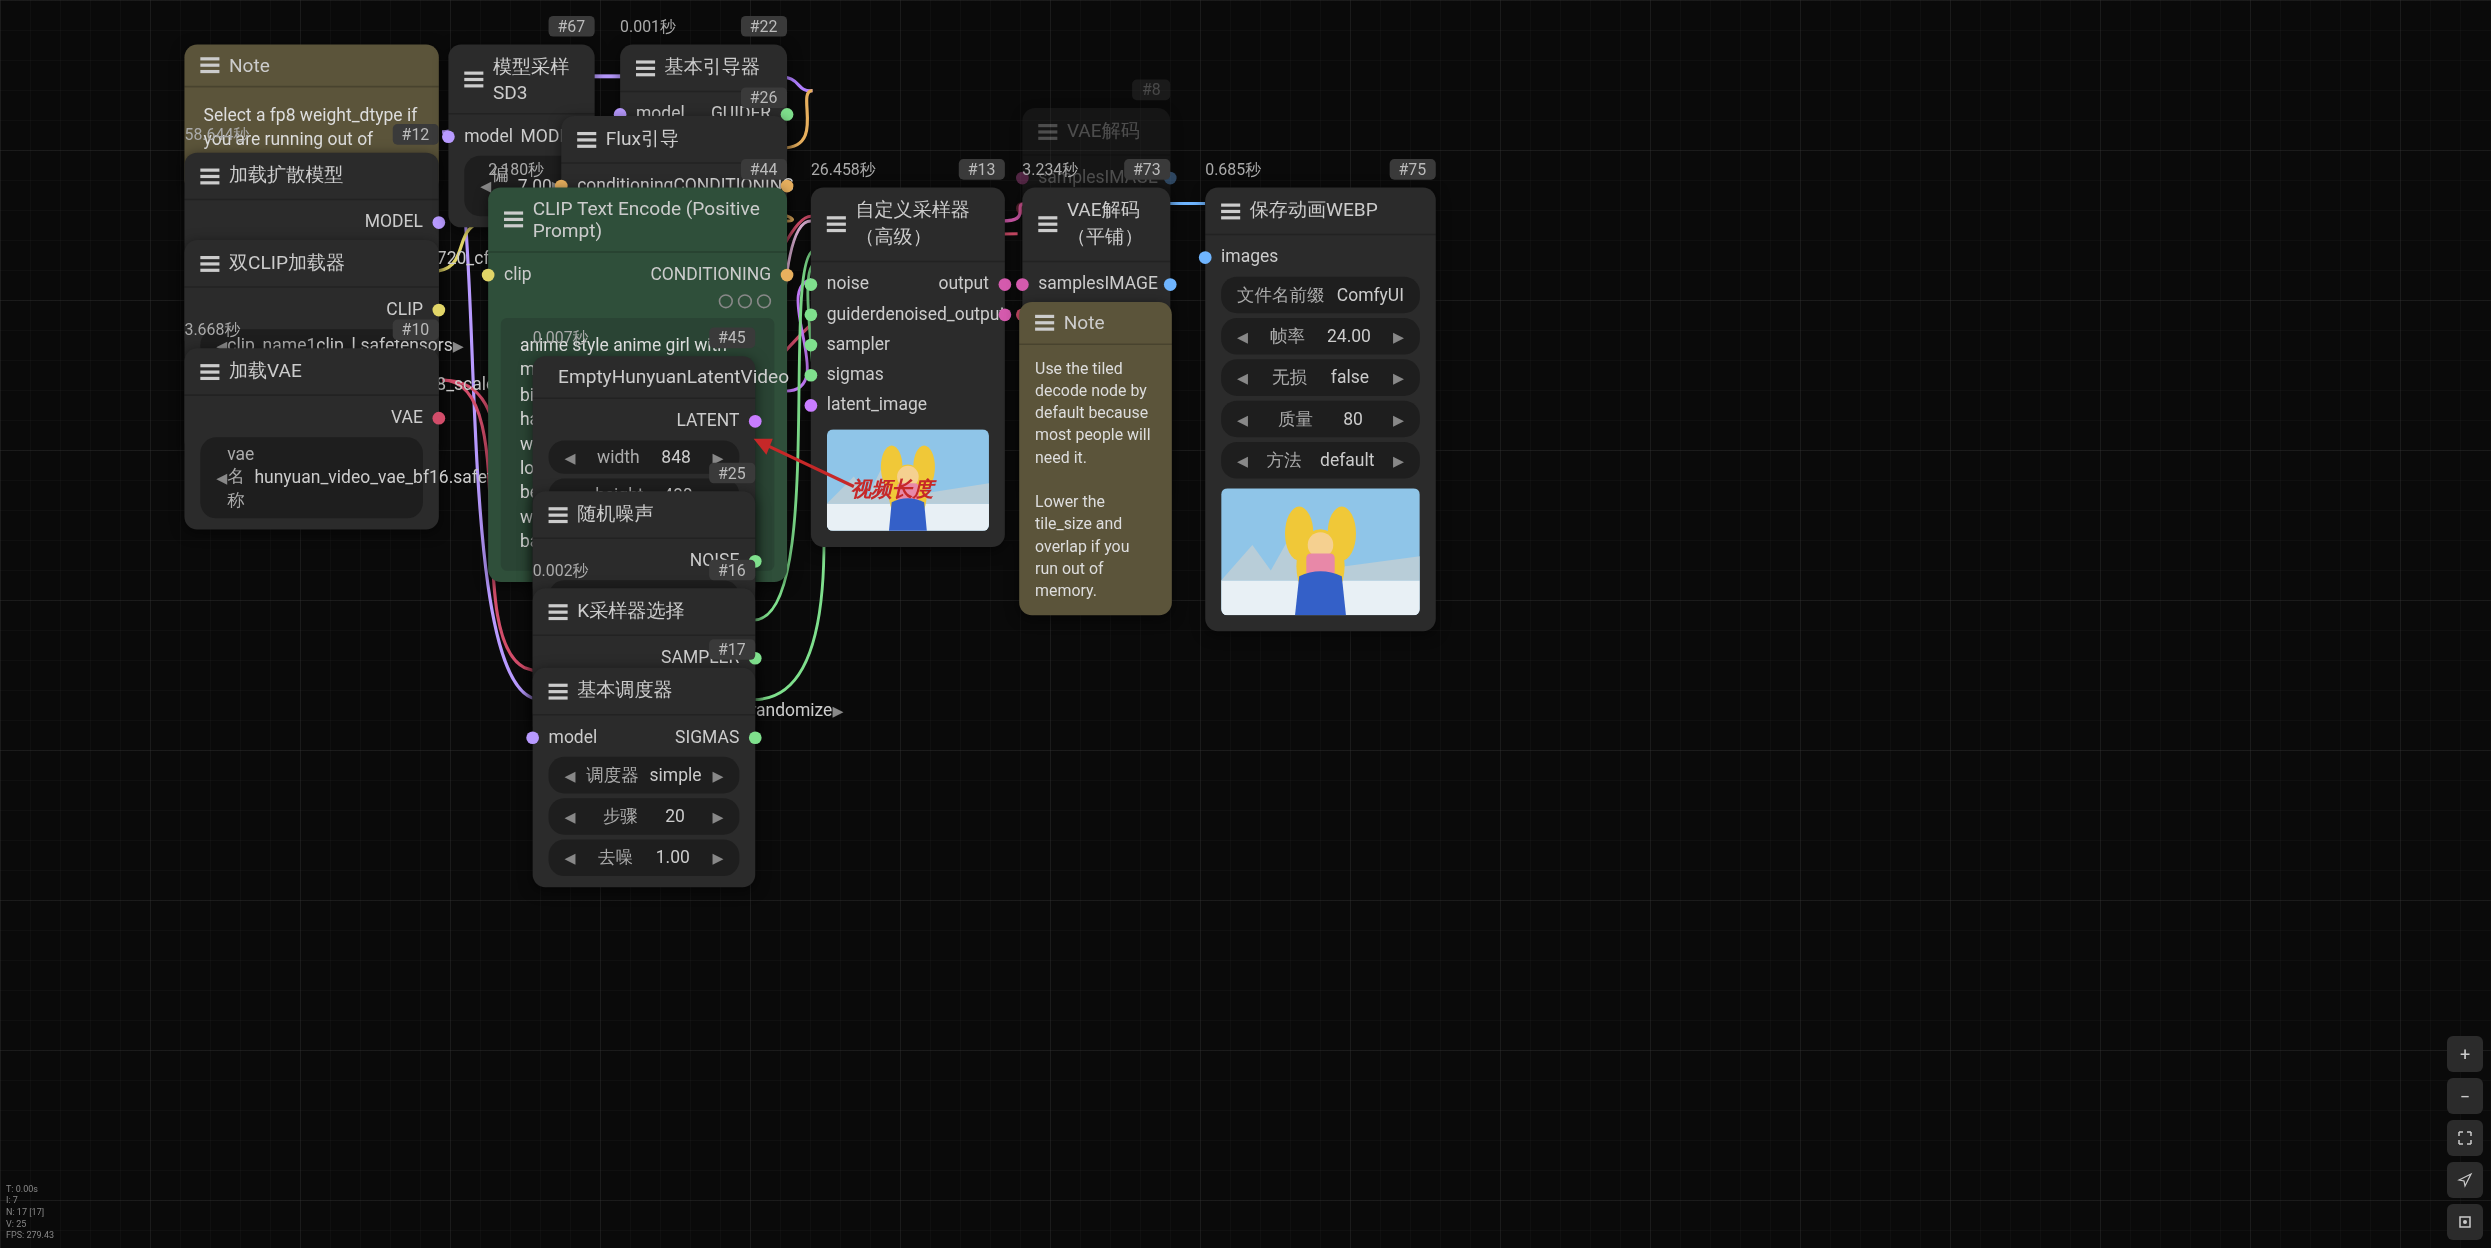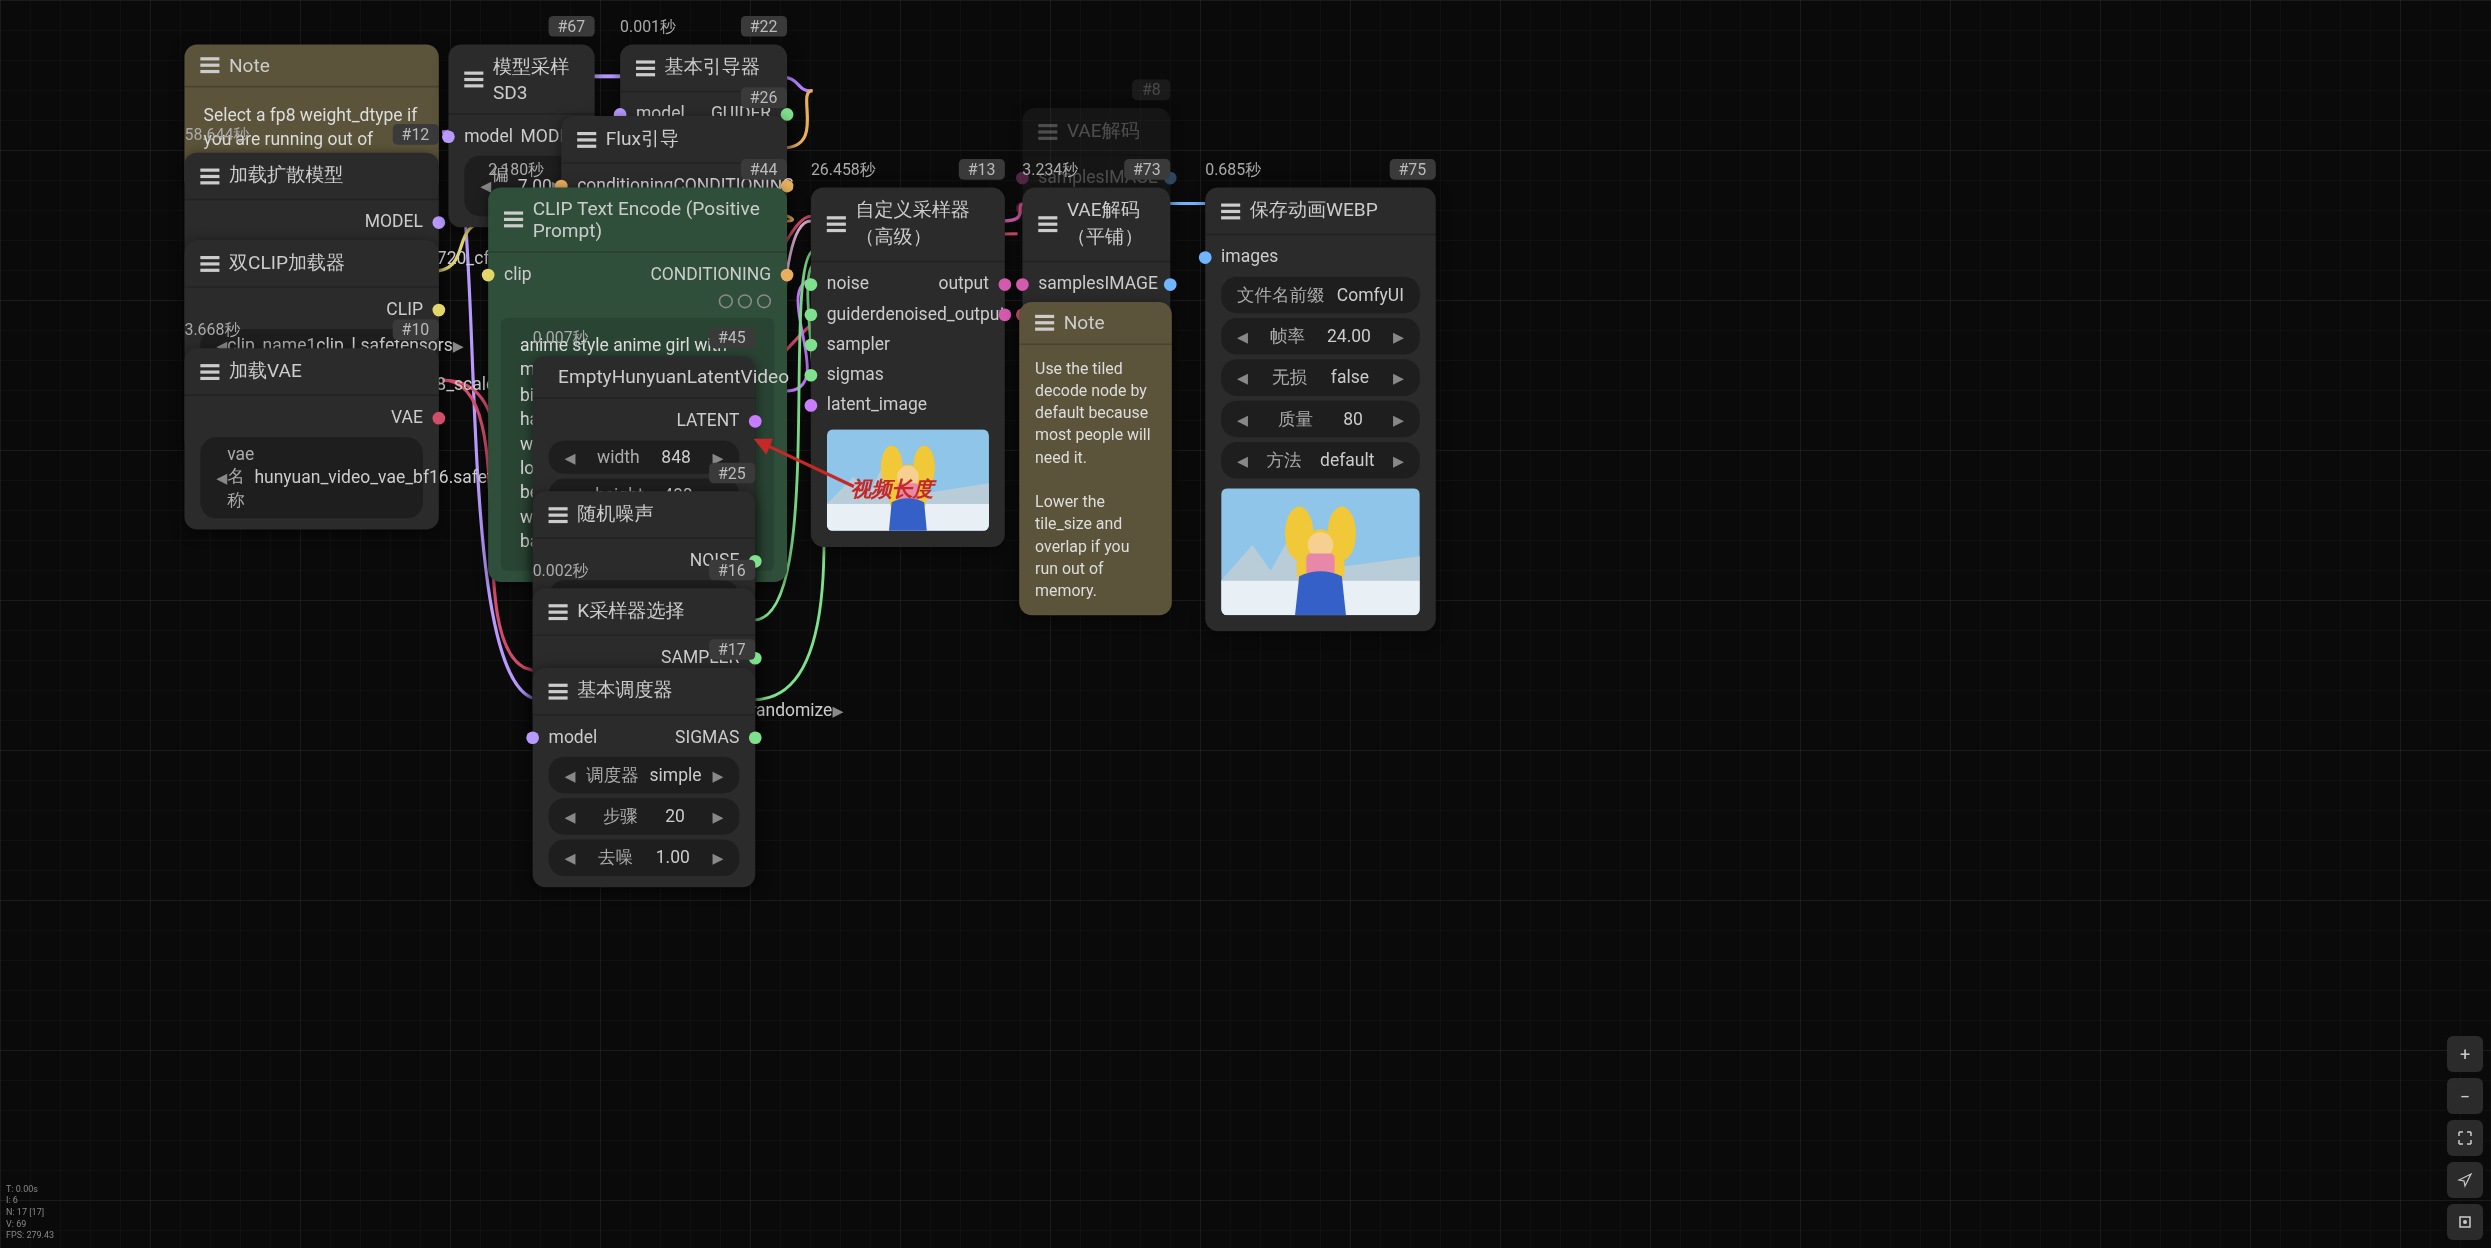--- a/index.html
+++ b/index.html
@@ -606,23 +606,23 @@
 <svg class="arrow-red" style="left:472px;top:273px;" width="70" height="40">
   <line x1="65" y1="33" x2="8" y2="6" stroke="#c62828" stroke-width="2"></line>
   <polygon points="2,3 14,3 10,13" fill="#c62828"></polygon>
 </svg>
 <div class="annot" style="left:535px;top:299px;">视频长度</div>
 
 </div>
 
 <div class="stats">
   <div>T: 0.00s</div>
-  <div>I: 6</div>
+  <div>I: 7</div>
   <div>N: 17 [17]</div>
-  <div>V: 69</div>
+  <div>V: 25</div>
   <div>FPS: 279.43</div>
 </div>
 
 <div class="toolbox">
   <div class="toolbtn">+</div>
   <div class="toolbtn">−</div>
   <div class="toolbtn">
     <svg width="16" height="16" viewBox="0 0 16 16">
         <path d="M2 2h4M2 2v4M14 2h-4M14 2v4M2 14h4M2 14v-4M14 14h-4M14 14v-4" stroke="#ccc" stroke-width="1.5" fill="none"></path>
       </svg>

